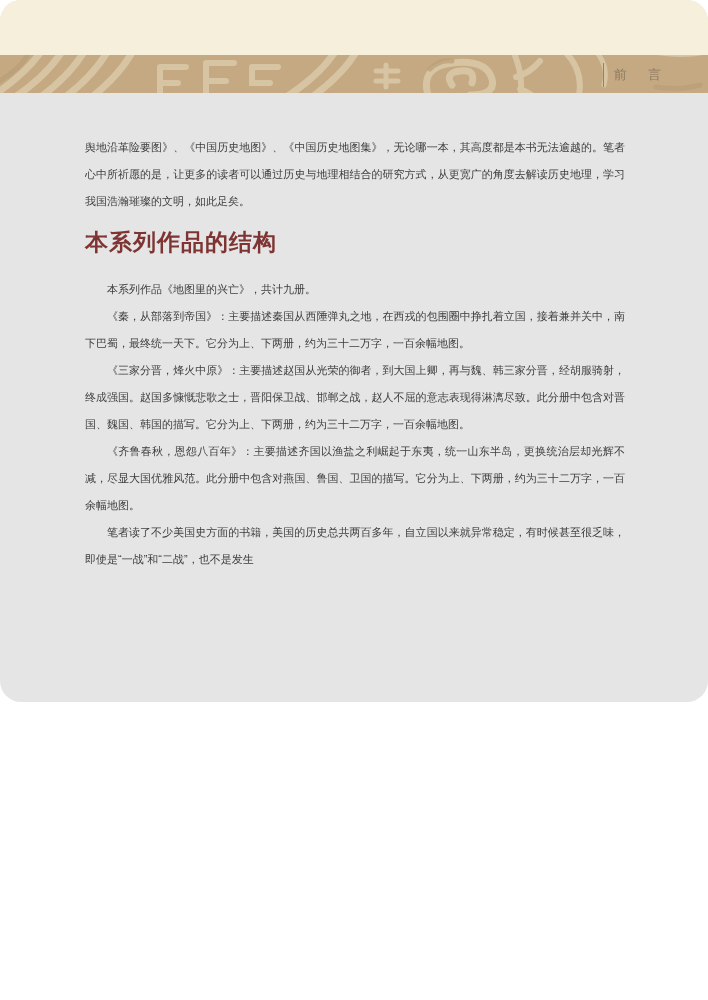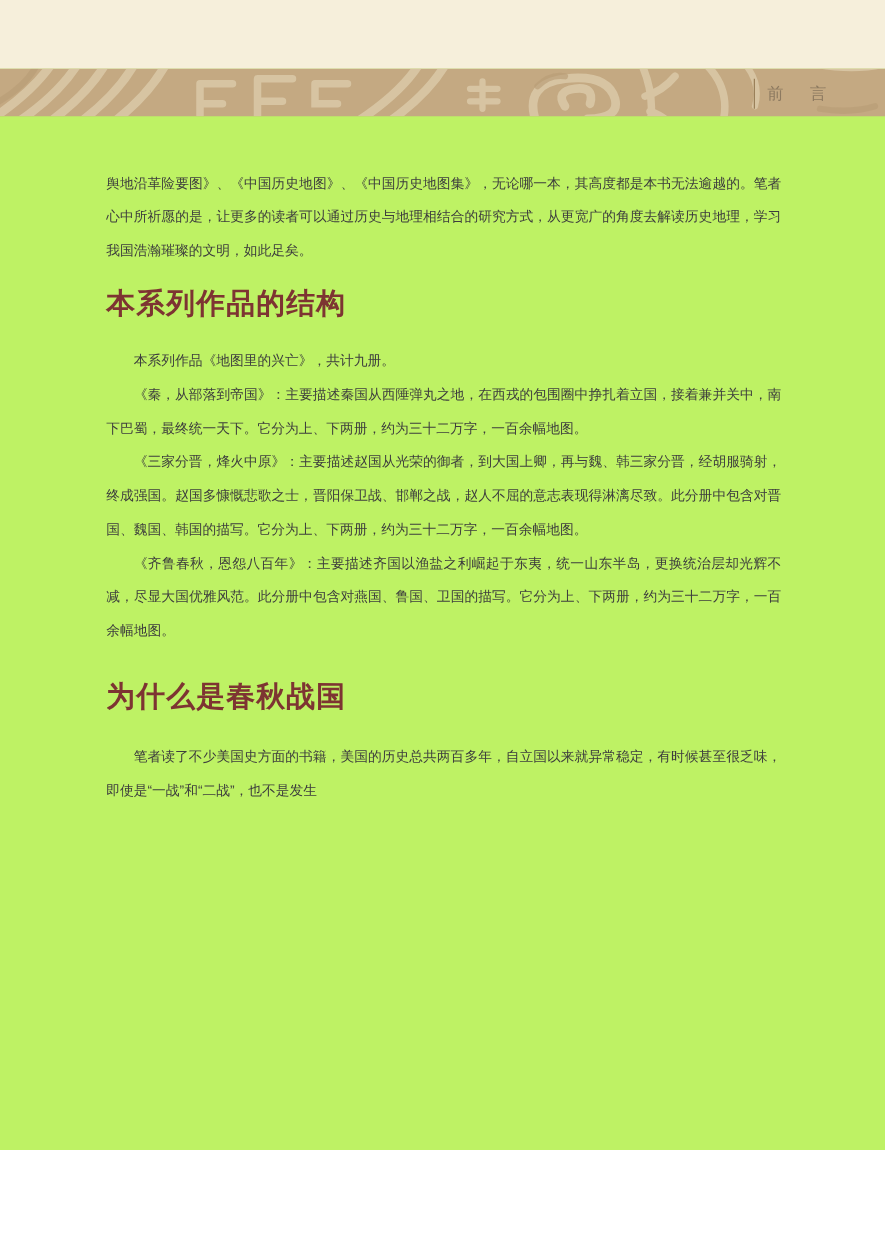--- a/index.html
+++ b/index.html
@@ -3,24 +3,25 @@
 <meta charset="utf-8">
 <style>
   html, body {
     margin: 0;
     padding: 0;
     background: #ffffff;
   }
   .page {
     position: relative;
     width: 708px;
-    height: 920px;
-    background: #bef264;
+    height: 702px;
+    background: #e5e5e5;
     overflow: hidden;
     font-family: "Liberation Sans", "DejaVu Sans", sans-serif;
+    border-radius: 21px;
   }
 
   
   .band-cream {
     position: absolute;
     left: 0; top: 0;
     width: 708px; height: 55px;
     background: #f6efdb;
   }
   .band-tan {
@@ -149,21 +150,20 @@
 
     <p>舆地沿革险要图》、《中国历史地图》、《中国历史地图集》，无论哪一本，其高度都是本书无法逾越的。笔者心中所祈愿的是，让更多的读者可以通过历史与地理相结合的研究方式，从更宽广的角度去解读历史地理，学习我国浩瀚璀璨的文明，如此足矣。</p>
 
     <h2 class="section-heading heading-1">本系列作品的结构</h2>
 
     <p class="indent">本系列作品《地图里的兴亡》，共计九册。</p>
     <p class="indent">《秦，从部落到帝国》：主要描述秦国从西陲弹丸之地，在西戎的包围圈中挣扎着立国，接着兼并关中，南下巴蜀，最终统一天下。它分为上、下两册，约为三十二万字，一百余幅地图。</p>
     <p class="indent">《三家分晋，烽火中原》：主要描述赵国从光荣的御者，到大国上卿，再与魏、韩三家分晋，经胡服骑射，终成强国。赵国多慷慨悲歌之士，晋阳保卫战、邯郸之战，赵人不屈的意志表现得淋漓尽致。此分册中包含对晋国、魏国、韩国的描写。它分为上、下两册，约为三十二万字，一百余幅地图。</p>
     <p class="indent">《齐鲁春秋，恩怨八百年》：主要描述齐国以渔盐之利崛起于东夷，统一山东半岛，更换统治层却光辉不减，尽显大国优雅风范。此分册中包含对燕国、鲁国、卫国的描写。它分为上、下两册，约为三十二万字，一百余幅地图。</p>
 
-    <h2 class="section-heading heading-2">为什么是春秋战国</h2>
 
     <p class="indent">笔者读了不少美国史方面的书籍，美国的历史总共两百多年，自立国以来就异常稳定，有时候甚至很乏味，即使是“一战”和“二战”，也不是发生</p>
 
   </div>
 
   <div class="folio">005</div>
 
 </div>
 
 </body></html>

